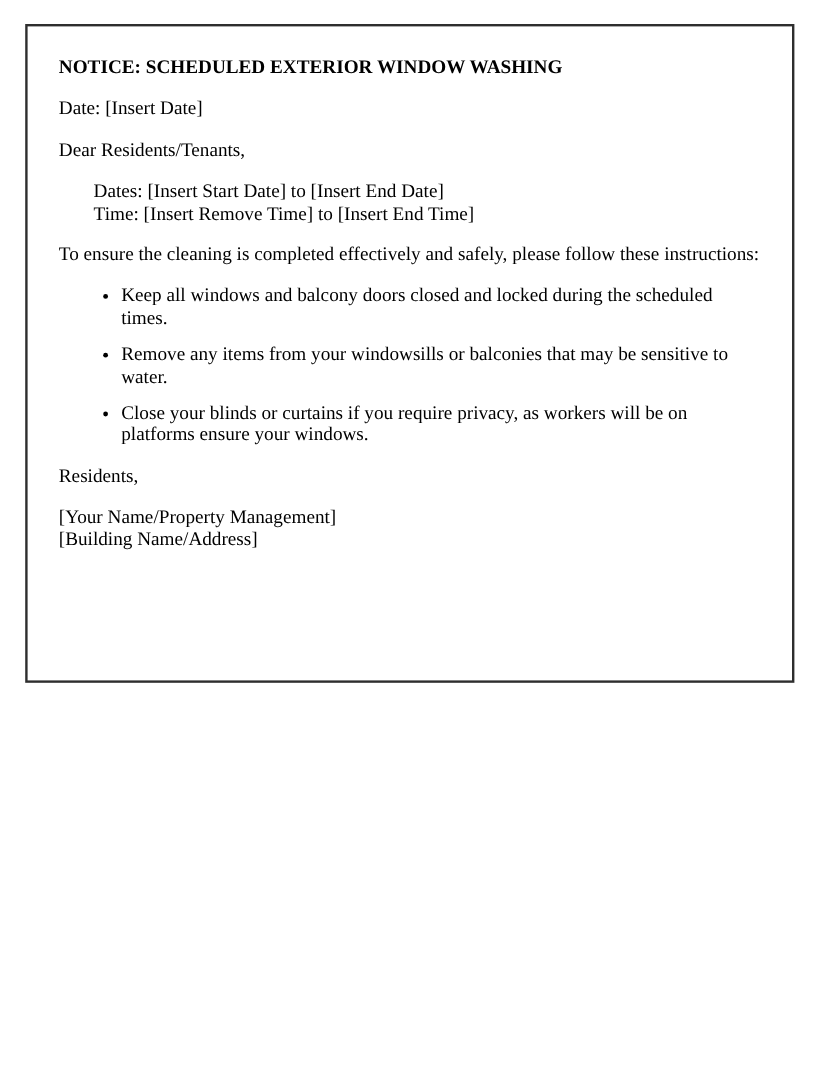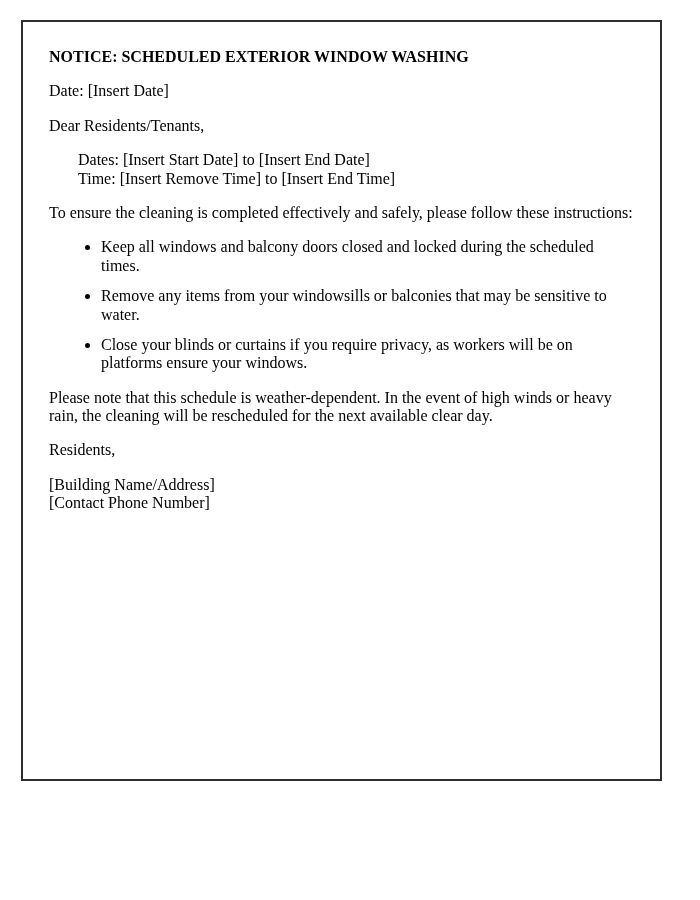--- a/index.html
+++ b/index.html
@@ -14,21 +14,21 @@
     font-family: "Liberation Serif", serif;
     font-size: 16px;
     line-height: 1.15;
     color: #000000;
   }
   .notice-box {
     position: absolute;
     left: 21px;
     top: 20px;
     width: 641px;
-    height: 761px;
+    height: 549px;
     box-sizing: border-box;
     border: 2px solid #2e2e2e;
     padding: 26px;
     background: #ffffff;
     overflow: hidden;
   }
   .notice-box p {
     margin: 16px 0;
   }
   .notice-box > :first-child {
@@ -68,23 +68,22 @@
   <p><strong class="inline-label">Dates:</strong><span> [Insert Start Date] to [Insert End Date]</span><br><strong class="inline-label">Time:</strong><span> [Insert Remove Time] to [Insert End Time]</span></p>
 
   <p>To ensure the cleaning is completed effectively and safely, please follow these instructions:</p>
 
   <ul class="instructions">
     <li>Keep all windows and balcony doors closed and locked during the scheduled times.</li>
     <li>Remove any items from your windowsills or balconies that may be sensitive to water.</li>
     <li>Close your blinds or curtains if you require privacy, as workers will be on platforms ensure your windows.</li>
   </ul>
 
-  <p>Please note that this schedule is weather-dependent. In the event of high winds or heavy rain, the cleaning will be rescheduled for the next available clear day.</p>
 
 
   <p>Residents,</p>
 
   <p>
+    <span class="sig-line">[Your Name/Property Management]</span>
     <span class="sig-line">[Building Name/Address]</span>
-    <span class="sig-line">[Contact Phone Number]</span>
   </p>
 
 </div>
 
 </body></html>

